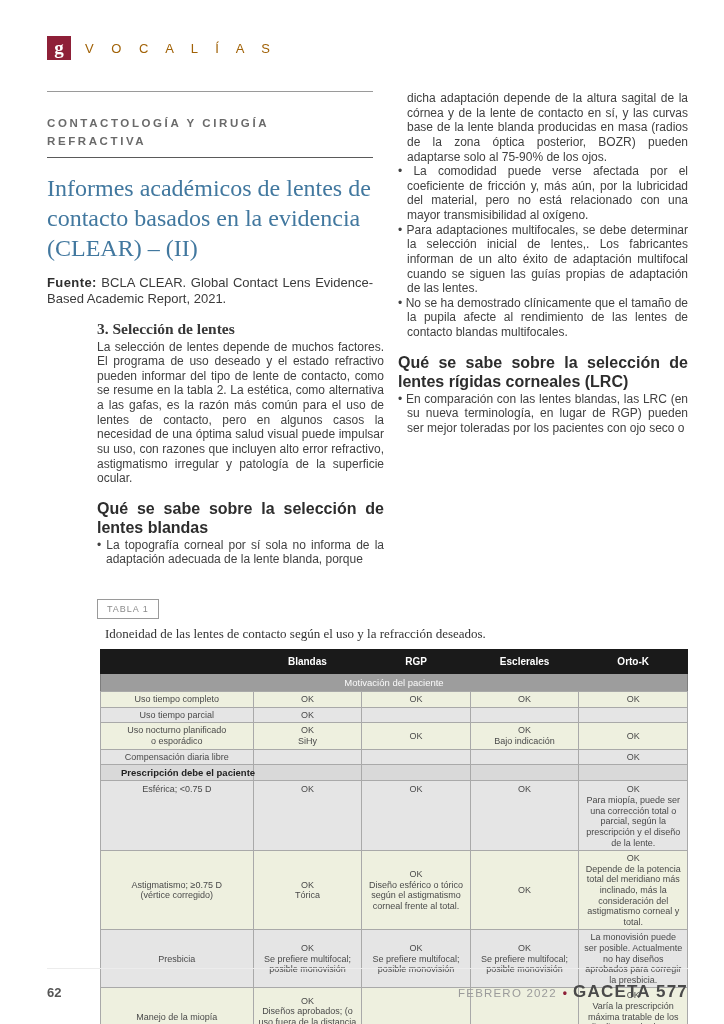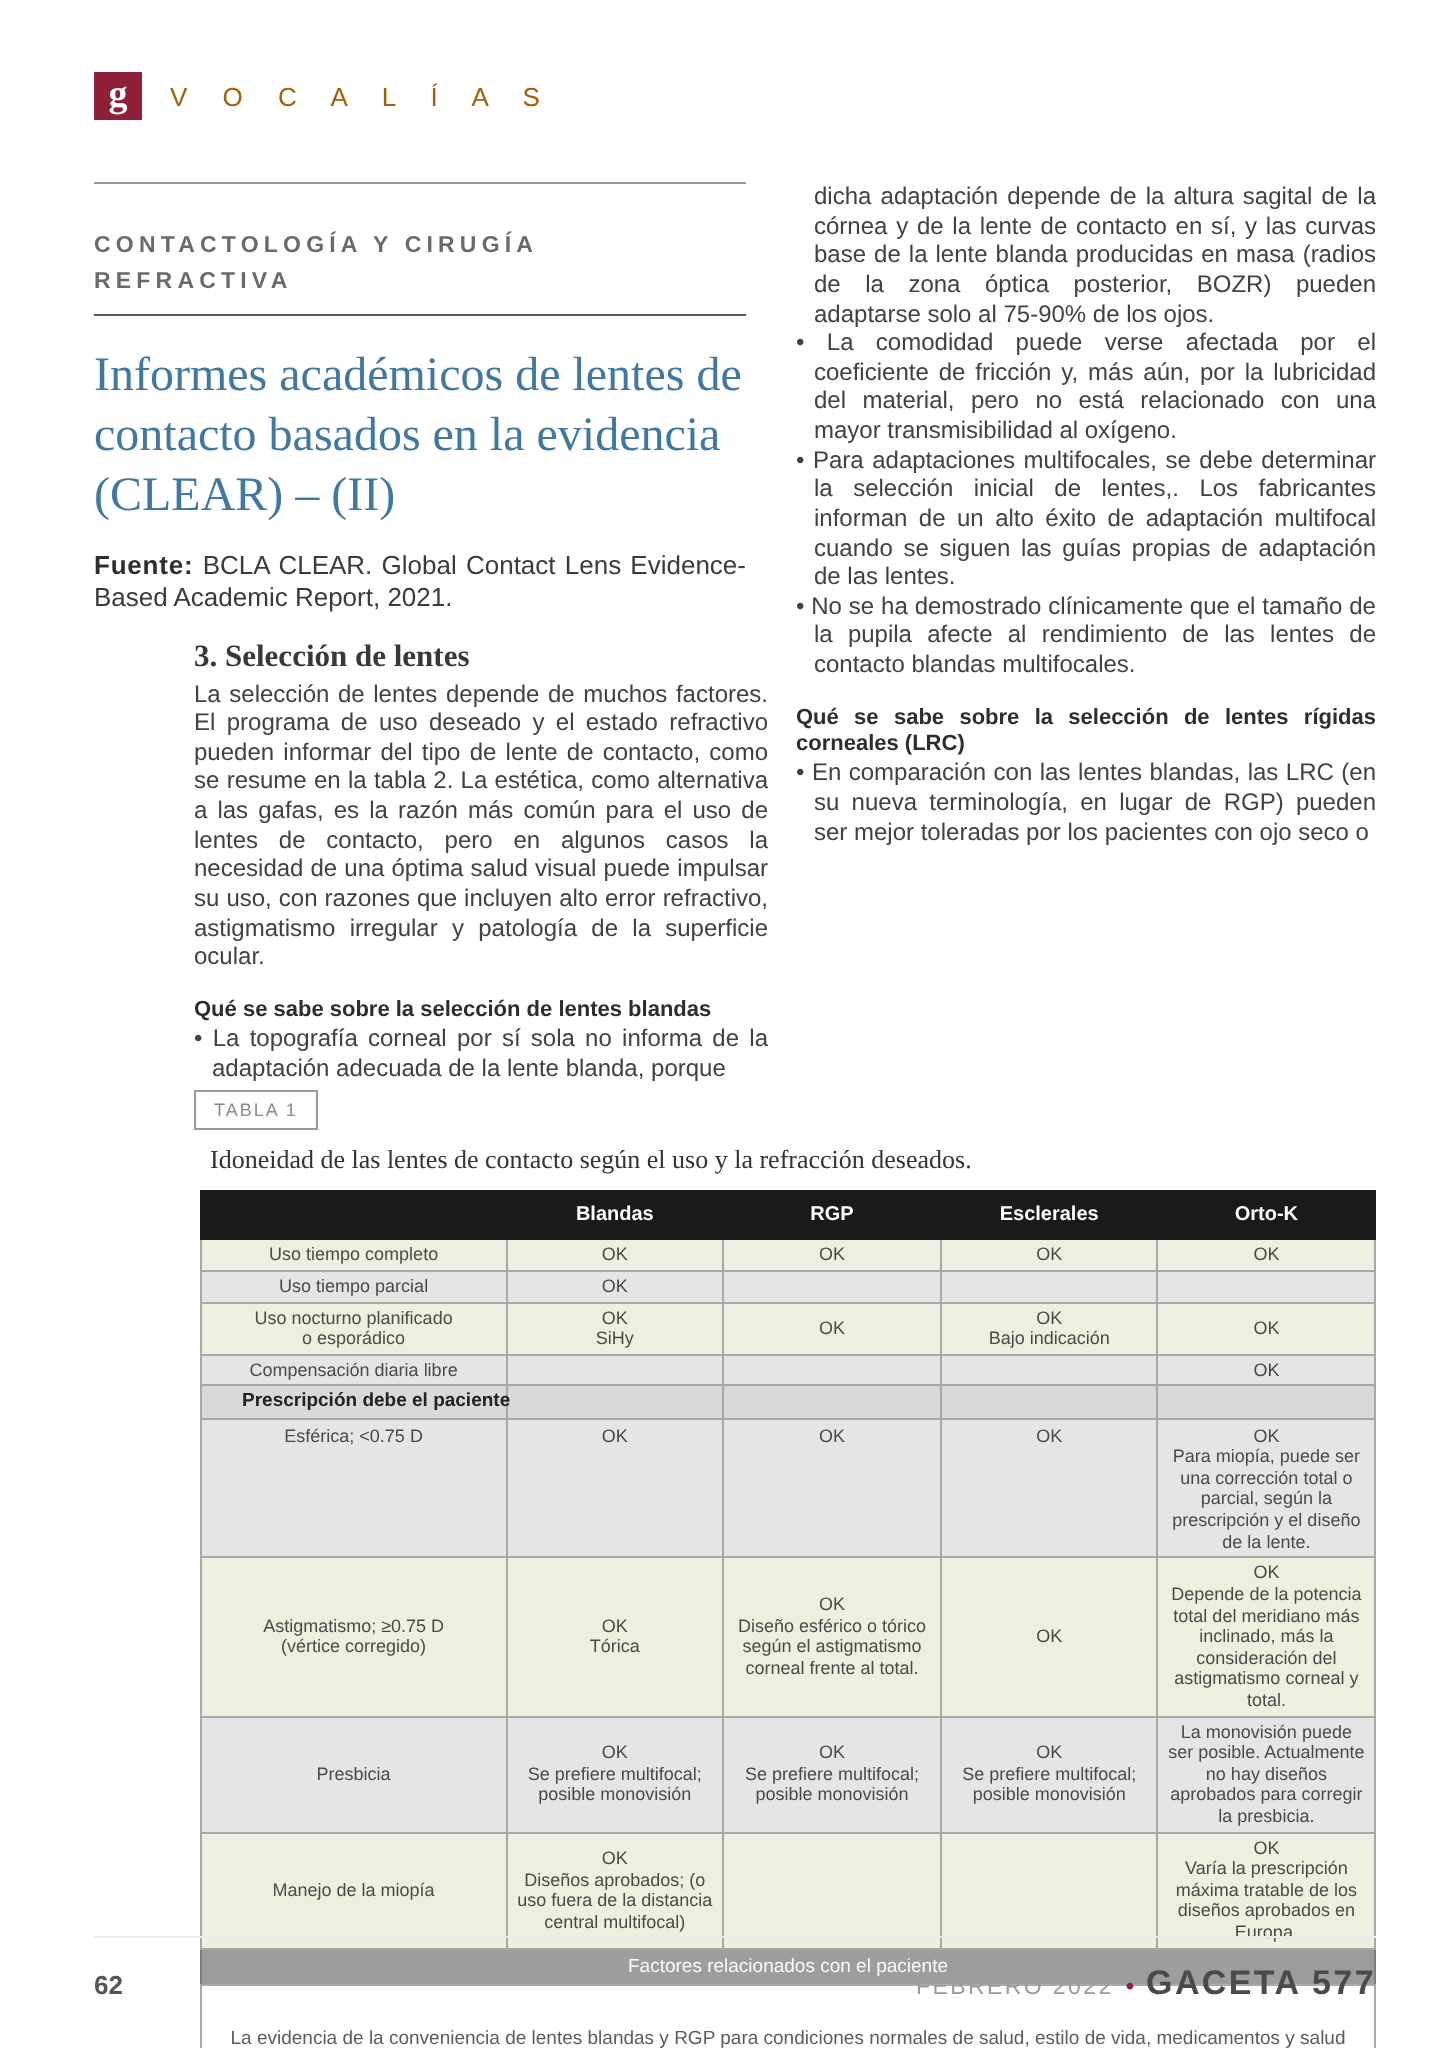--- a/index.html
+++ b/index.html
@@ -32,30 +32,30 @@
     font-family:"Liberation Serif", serif; font-weight:normal;
     font-size:24px; line-height:1.25; color:#42789f;
     margin-top:15px; width:340px;
   }
   .fuente { margin-top:12px; width:326px; font-size:13px; line-height:1.25; text-align:justify; color:#3a3a3a; }
   .fuente strong { letter-spacing:0.4px; color:#2e2e2e; }
 
   .article-left { margin-top:12px; padding-left:50px; }
   .sec-heading { font-family:"Liberation Serif", serif; font-size:15.5px; color:#383838; margin-bottom:2px; }
   .body-text { font-size:12px; line-height:1.22; text-align:justify; color:#414141; }
-  .sub-heading { font-size:11px; line-height:1.22; color:#2d2d2d; margin-top:13px; text-align:justify; font-weight:bold; }
+  .sub-heading { font-size:16px; line-height:1.22; color:#2d2d2d; margin-top:13px; text-align:justify; font-weight:bold; }
   .bullet { padding-left:9px; text-indent:-9px; }
   .bullet::before { content:"• "; }
   .cont { padding-left:9px; }
 
   
   .table-section { margin-top:4px; }
   .table-label {
     display:inline-block; border:1px solid #9a9a9a; color:#8a8a8a;
-    font-size:9px; letter-spacing:1px; padding:4px 9px; margin-left:50px;
+    font-size:9px; letter-spacing:1px; padding:4px 9px; margin-left:50px;margin-top:28px;
   }
   .table-caption { font-family:"Liberation Serif", serif; font-size:13px; color:#333; margin:7px 0 7px 58px; }
 
   table { margin-left:53px; width:588px; border-collapse:collapse; border:1px solid #7d7d7d; table-layout:fixed; }
   th { background:#1a1a1a; color:#fff; font-size:10px; font-weight:bold; padding:6px 2px; border:1px solid #1a1a1a; }
   td {
     border:1px solid #a9a9a9; font-size:9px; line-height:1.18; color:#4a4a4a;
     text-align:center; vertical-align:middle; padding:2px 4px; white-space:pre-line;
   }
   tr.green td { background:#eef0df; }
@@ -133,20 +133,23 @@
         <thead>
           <tr>
             <th></th>
             <th>Blandas</th>
             <th>RGP</th>
             <th>Esclerales</th>
             <th>Orto-K</th>
           </tr>
         </thead>
         <tbody>
+          <tr class="band-dark">
+            <td colspan="5">Motivación del paciente</td>
+          </tr>
           <tr class="green">
             <td>Uso tiempo completo</td>
             <td>OK</td>
             <td>OK</td>
             <td>OK</td>
             <td>OK</td>
           </tr>
           <tr class="white">
             <td>Uso tiempo parcial</td>
             <td>OK</td>

